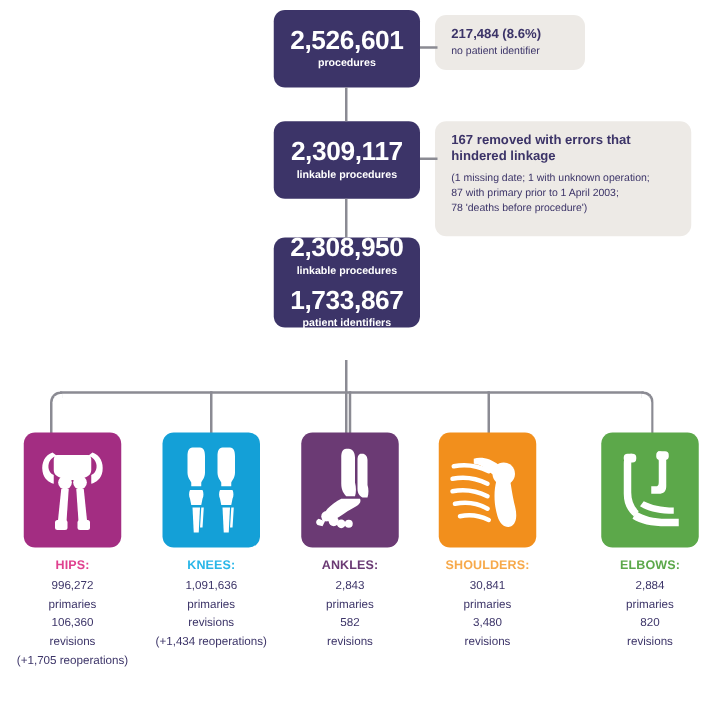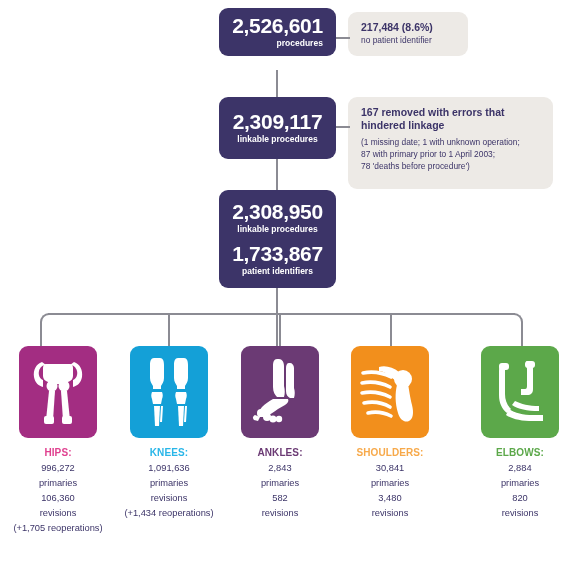--- a/index.html
+++ b/index.html
@@ -36,23 +36,23 @@
     letter-spacing: -0.3px;
   }
   .flowbox .small {
     font-size: 8.5px;
     font-weight: bold;
     line-height: 1.3;
     margin-top: 1px;
   }
   .pair + .pair { margin-top: 7px; }
 
-  #box-procedures   { left: 219px; top: 8px;   width: 117px; height: 48px; text-align: right; }
+  #box-procedures   { left: 219px; top: 8px;   width: 117px; height: 62px; }
   #box-linkable     { left: 219px; top: 97px;  width: 117px; height: 62px; }
-  #box-identifiers  { left: 219px; top: 190px; width: 117px; height: 98px; }
+  #box-identifiers  { left: 219px; top: 190px; width: 117px; height: 72px; }
 
   
   .callout {
     position: absolute;
     background: #edeae6;
     border-radius: 9px;
     box-sizing: border-box;
     padding: 9px 13px;
     color: #3c3468;
   }

